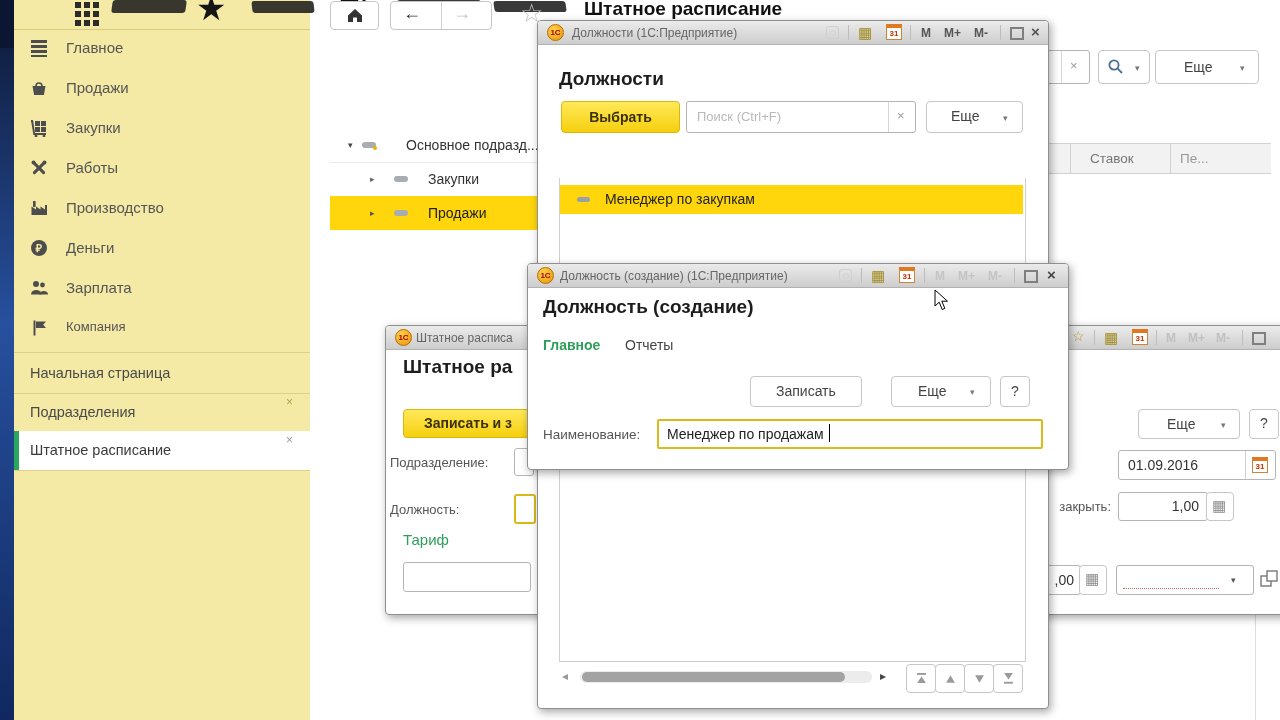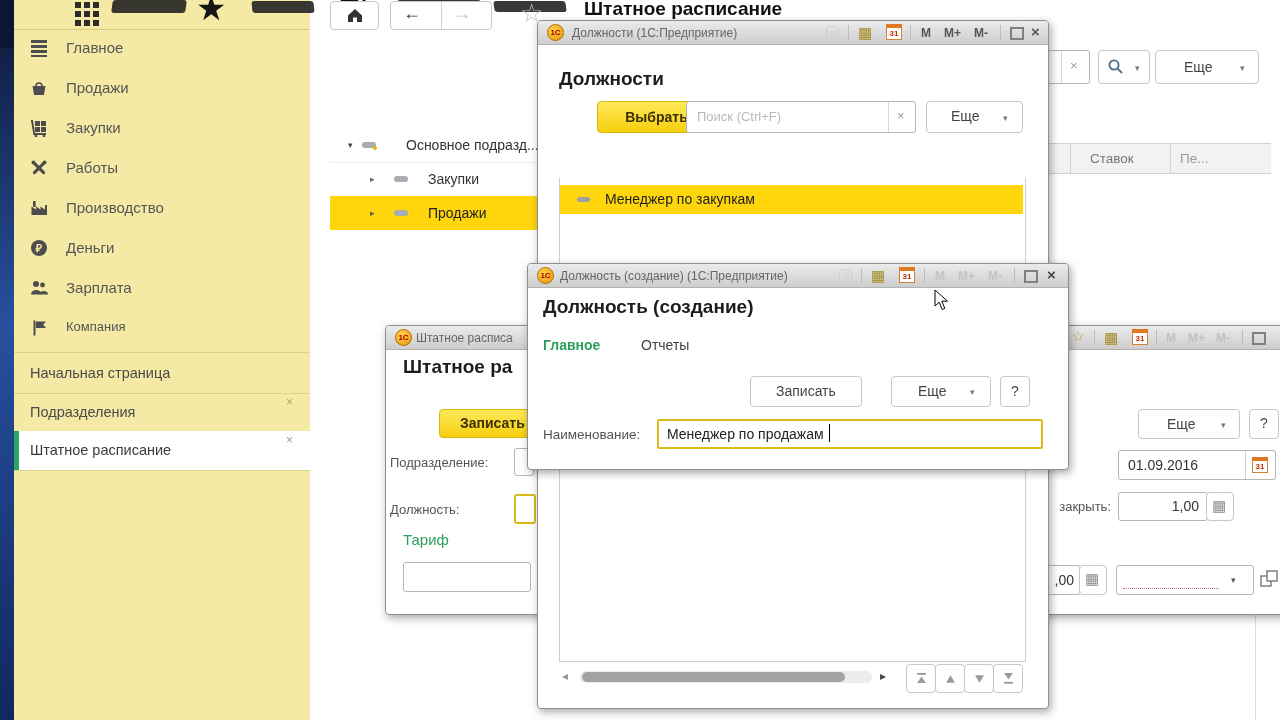--- a/index.html
+++ b/index.html
@@ -9,21 +9,21 @@
   .win{position:absolute;background:#fff;border:1px solid #8f8f8f;border-radius:4px;
        box-shadow:2px 3px 9px rgba(0,0,0,.35);}
   .tbar{position:absolute;left:0;top:0;right:0;height:23px;
         background:linear-gradient(#ebebeb,#cdcdcd);border-bottom:1px solid #b2b2b2;
         border-radius:3px 3px 0 0;}
   .ttext{position:absolute;top:5px;font-size:12px;color:#666;white-space:nowrap;}
   .logo{position:absolute;width:15px;height:15px;border-radius:50%;
         background:radial-gradient(circle at 35% 30%,#ffd24a,#e8940a);border:1px solid #b86c00;
         color:#a40000;font-size:8px;font-weight:bold;text-align:center;line-height:15px;}
   .ybtn{position:absolute;background:linear-gradient(#ffe95a,#f6cf0d);border:1px solid #d8b70e;
-        border-radius:4px;font-weight:bold;color:#3c3000;text-align:center;font-size:14px;overflow:hidden;margin-left:36px;}
+        border-radius:4px;font-weight:bold;color:#3c3000;text-align:center;font-size:14px;overflow:hidden;}
   .btn{position:absolute;background:#fff;border:1px solid #c6c6c6;border-radius:4px;color:#444;
        text-align:center;font-size:14px;}
   .caret{position:absolute;color:#777;font-size:9px;}
   .field{position:absolute;background:#fff;border:1px solid #b5b5b5;border-radius:3px;}
   .mi{font-size:12px;font-weight:bold;position:absolute;top:5px;}
   .sep{position:absolute;top:4px;width:1px;height:15px;background:#bdbdbd;}
   .cal{position:absolute;width:14px;height:11px;background:#fff;border:1px solid #cf8336;
        border-top:4px solid #e07820;font-size:8px;font-weight:bold;color:#c03000;
        text-align:center;line-height:11px;}
   .calc{position:absolute;font-size:15px;line-height:15px;}
@@ -356,21 +356,21 @@
       <span class="sep" style="left:396px;"></span>
       <span class="mi" style="left:407px;color:#c4c4c4;">М</span>
       <span class="mi" style="left:430px;color:#c4c4c4;">М+</span>
       <span class="mi" style="left:460px;color:#c4c4c4;">М-</span>
       <span class="sep" style="left:486px;"></span>
       <span class="maxi" style="left:496px;top:6px;"></span>
       <span class="abs" style="left:519px;top:2px;font-size:15px;font-weight:bold;color:#444;">×</span>
     </div>
     <div class="abs" style="left:15px;top:32px;font-size:19px;font-weight:600;color:#1d1d1d;">Должность (создание)</div>
     <div class="abs" style="left:15px;top:73px;font-size:14px;font-weight:bold;color:#2e9e5b;">Главное</div>
-    <div class="abs" style="left:113px;top:73px;font-size:14px;color:#444;">Отчеты</div>
+    <div class="abs" style="left:97px;top:73px;font-size:14px;color:#444;">Отчеты</div>
     <div class="btn" style="left:222px;top:112px;width:110px;height:29px;">
       <span style="position:absolute;left:25px;top:6px;">Записать</span>
     </div>
     <div class="btn" style="left:363px;top:112px;width:98px;height:29px;">
       <span style="position:absolute;left:26px;top:6px;">Еще</span>
       <span class="caret" style="left:78px;top:10px;">▾</span>
     </div>
     <div class="btn" style="left:472px;top:112px;width:28px;height:29px;">
       <span style="position:absolute;left:10px;top:6px;">?</span>
     </div>

